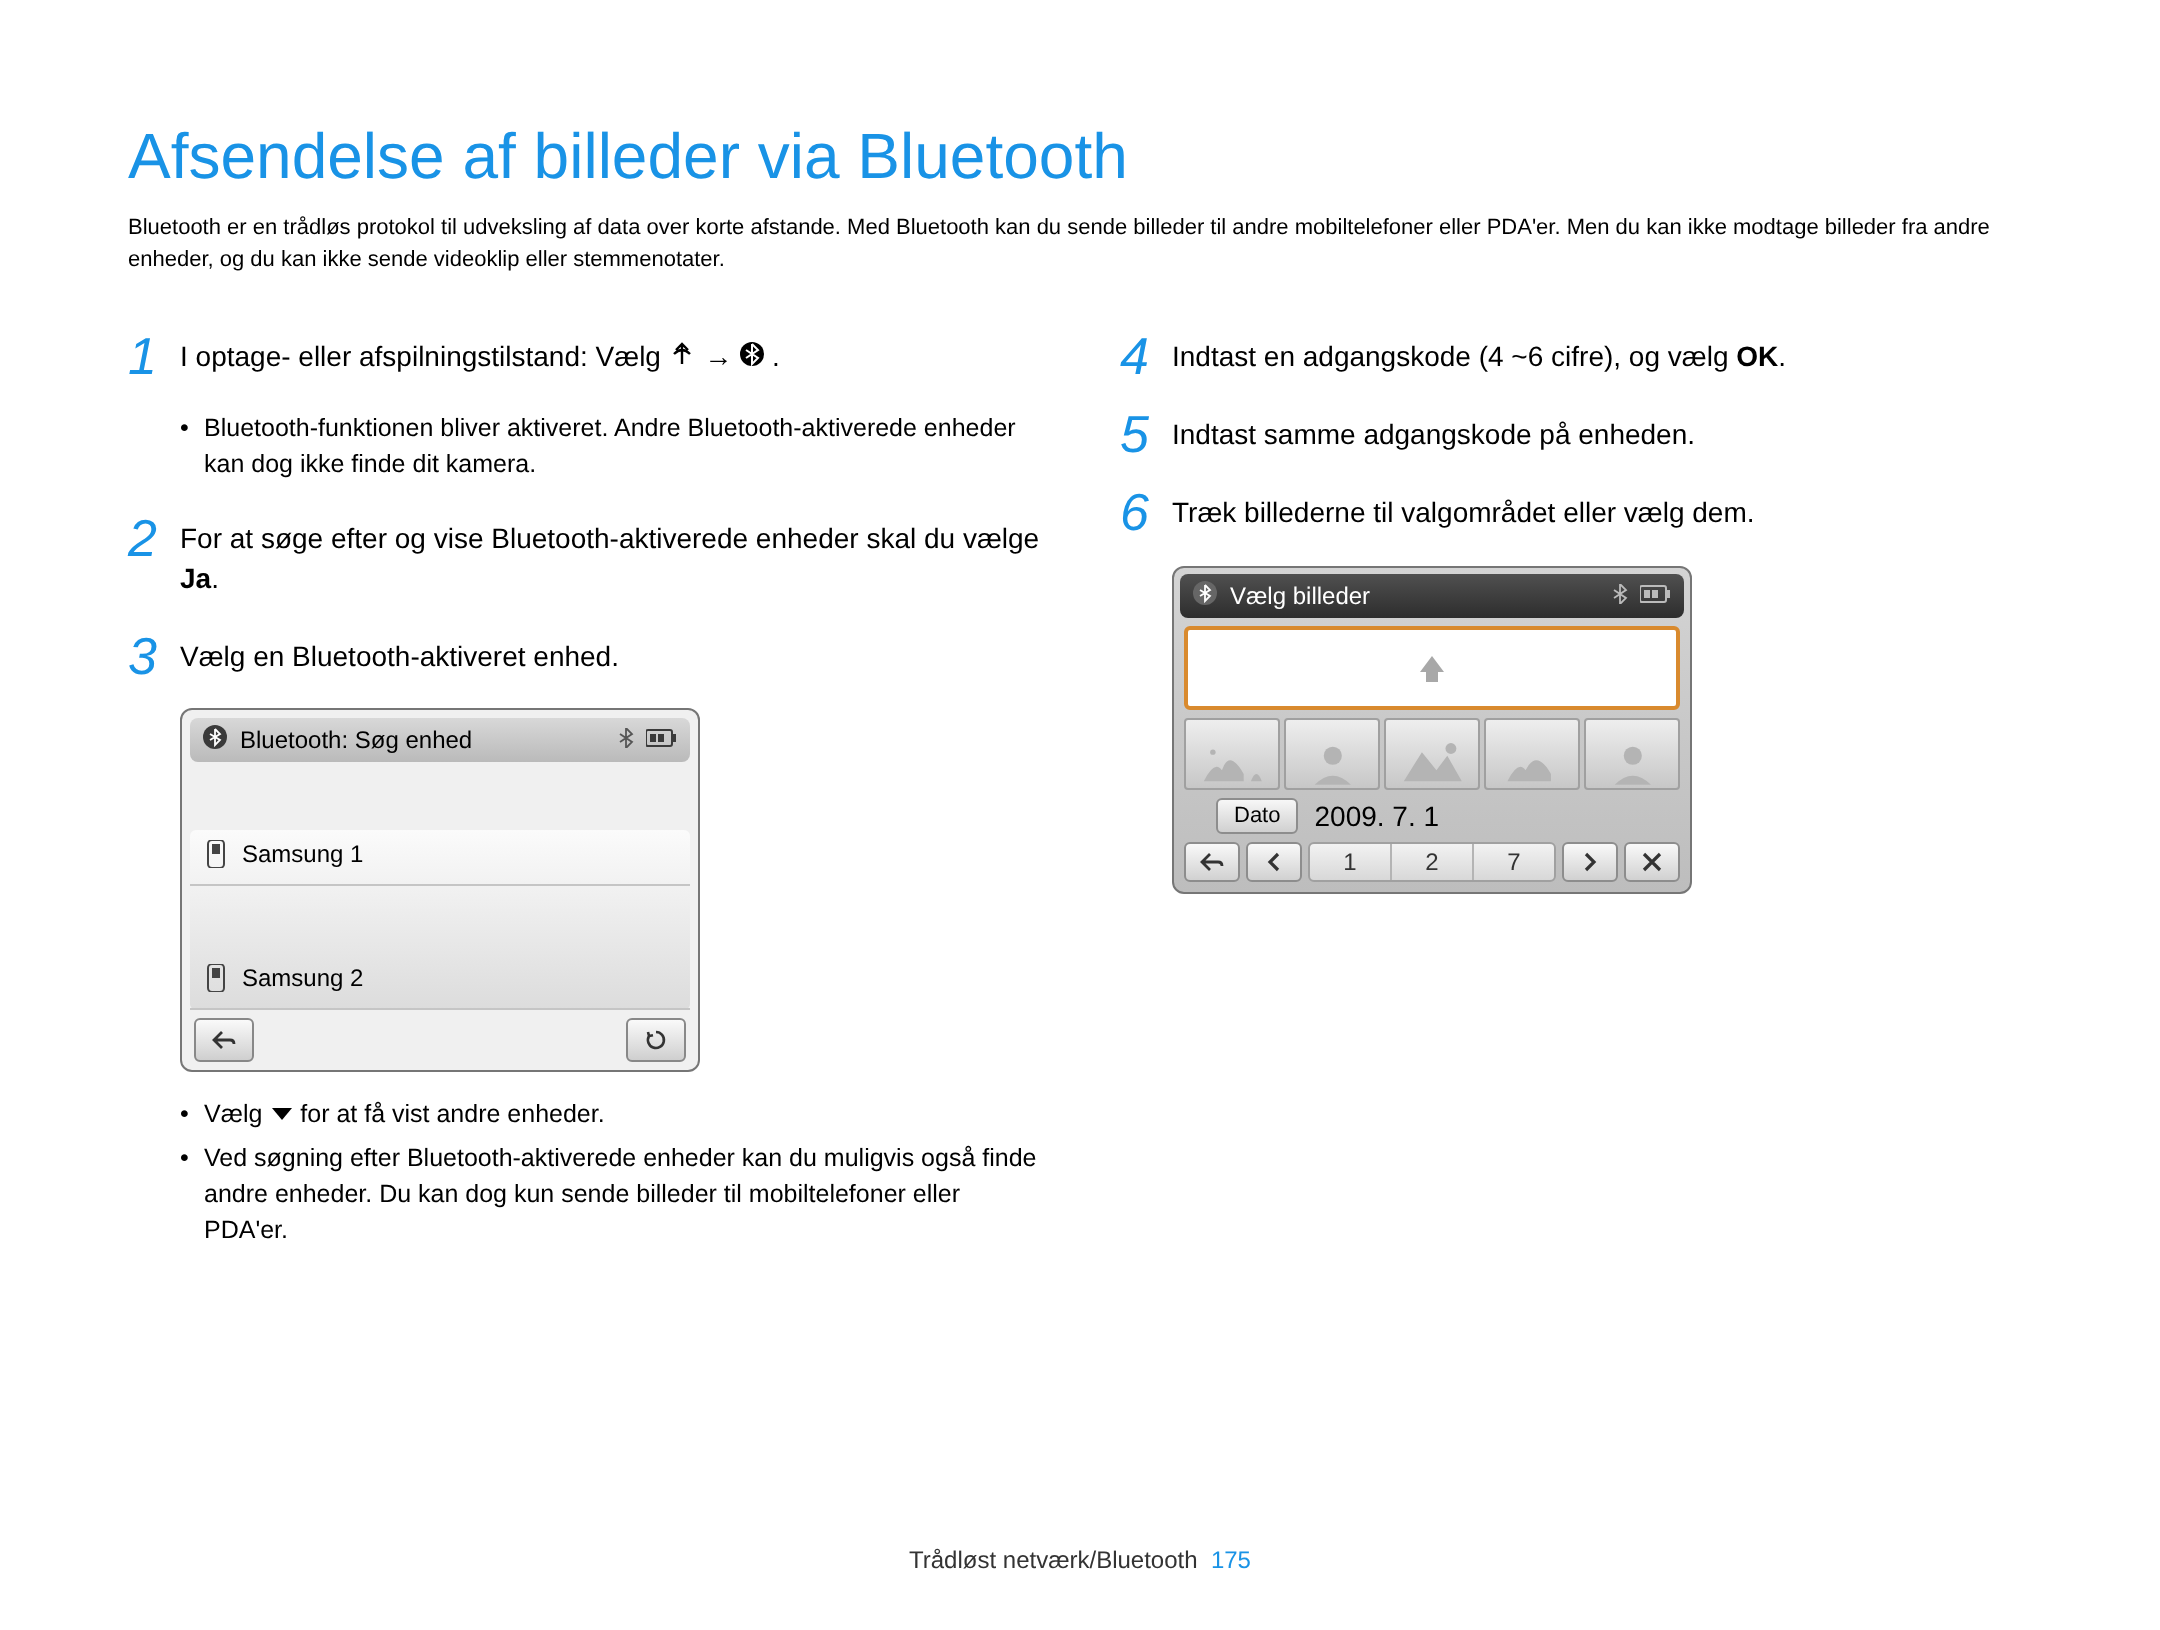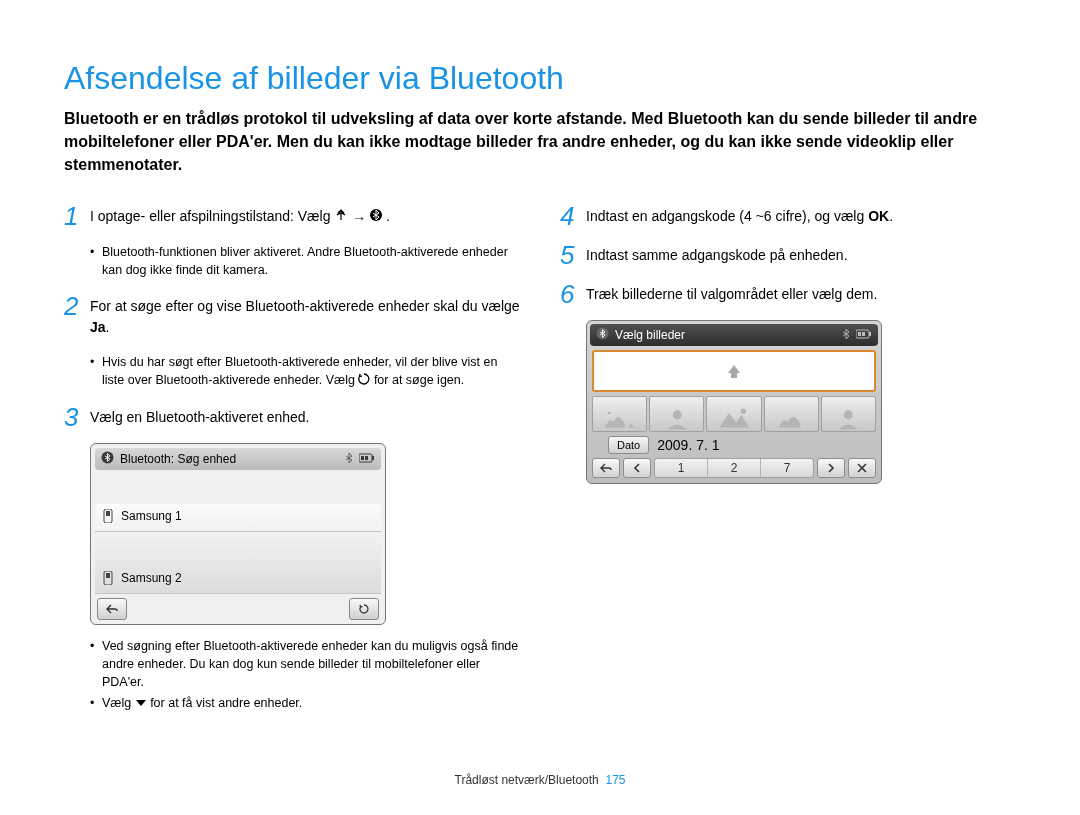--- a/index.html
+++ b/index.html
@@ -12,24 +12,23 @@
     position: relative;
     color: #000;
   }
   .title {
     color: #1993e6;
     font-size: 32px;
     font-weight: 400;
     margin-bottom: 10px;
   }
   .intro {
-    font-size: 16px;
+    font-size: 11px;
     line-height: 1.45;
     margin-bottom: 26px;
-    font-weight: bold;
   }
   .cols {
     display: flex;
     gap: 40px;
   }
   .col { flex: 1; }
   .step { display: flex; margin-bottom: 12px; }
   .step-num {
     color: #1993e6;
     font-size: 26px;
@@ -59,21 +58,21 @@
     left: 0;
   }
   .inline-icon {
     display: inline-block;
     vertical-align: -2px;
   }
   .bold { font-weight: bold; }
 
   
   .cam {
-    width: 296px;
+    width: 260px;
     background: #f0f0f0;
     border: 1px solid #767676;
     border-radius: 6px;
     margin-left: 26px;
     margin-bottom: 12px;
     padding: 4px;
     font-size: 12px;
   }
   .cam-titlebar {
     background: linear-gradient(#d8d8d8,#bababa);
@@ -105,21 +104,21 @@
     width:30px; height:22px;
     background: linear-gradient(#fafafa,#cfcfcf);
     border:1px solid #888;
     border-radius:3px;
     display:flex; align-items:center; justify-content:center;
     font-size:13px;
   }
 
   
   .cam2 {
-    width: 296px;
+    width: 260px;
     background: linear-gradient(#d4d4d4,#bdbdbd);
     border: 1px solid #767676;
     border-radius: 6px;
     margin-left: 26px;
     margin-bottom: 12px;
     padding: 3px;
     font-size: 12px;
   }
   .cam2-top {
     background: linear-gradient(#505050,#2d2d2d);
@@ -227,31 +226,20 @@
     </ul>
 
     <div class="step">
       <div class="step-num">2</div>
       <div class="step-body">
         <p>
           <span>For at søge efter og vise Bluetooth-aktiverede enheder skal du vælge </span><span class="bold">Ja</span><span>.</span>
         </p>
       </div>
     </div>
-    <ul class="bullets">
-      <li>
-        <span>Hvis du har søgt efter Bluetooth-aktiverede enheder, vil der blive vist en liste over Bluetooth-aktiverede enheder. Vælg </span>
-        <span class="inline-icon refresh-icon">
-          <svg width="12" height="12" viewBox="0 0 12 12">
-              <path d="M6 1 A5 5 0 1 1 1.5 3.5 M2 1 L1.5 3.5 L4 3.2" stroke="#000" stroke-width="1.3" fill="none"></path>
-            </svg>
-        </span>
-        <span> for at søge igen.</span>
-      </li>
-    </ul>
 
     <div class="step">
       <div class="step-num">3</div>
       <div class="step-body">
           <p>Vælg en Bluetooth-aktiveret enhed.</p>
         </div>
     </div>
 
     <div class="cam">
       <div class="cam-titlebar">
@@ -296,30 +284,30 @@
         </div>
         <div class="cam-btn">
           <svg width="14" height="12">
               <path d="M7 2 A4 4 0 1 1 3.5 4 M3 2 L3.5 4 L5.5 3.6" stroke="#333" stroke-width="1.3" fill="none"></path>
             </svg>
         </div>
       </div>
     </div>
 
     <ul class="bullets">
-      <li>Ved søgning efter Bluetooth-aktiverede enheder kan du muligvis også finde andre enheder. Du kan dog kun sende billeder til mobiltelefoner eller PDA'er.</li>
       <li>
         <span>Vælg </span>
         <span class="inline-icon down-icon">
           <svg width="12" height="10">
               <path d="M1 2 L6 8 L11 2 Z" fill="#000"></path>
             </svg>
         </span>
         <span> for at få vist andre enheder.</span>
       </li>
+      <li>Ved søgning efter Bluetooth-aktiverede enheder kan du muligvis også finde andre enheder. Du kan dog kun sende billeder til mobiltelefoner eller PDA'er.</li>
     </ul>
   </div>
 
   <div class="col">
 
     <div class="step">
       <div class="step-num">4</div>
       <div class="step-body">
         <p>
           <span>Indtast en adgangskode (4 ~6 cifre), og vælg </span><span class="bold">OK</span><span>.</span>

